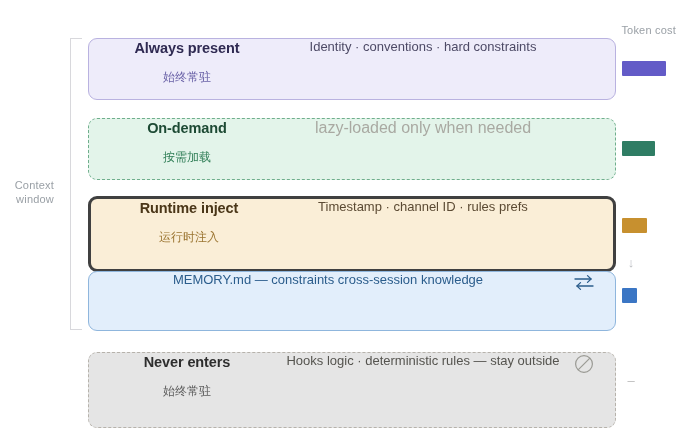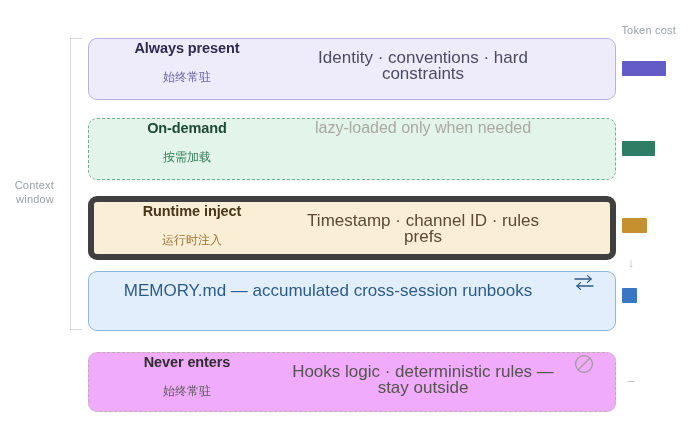--- a/index.html
+++ b/index.html
@@ -90,23 +90,22 @@
     line-height: 17px;
     margin-top: 11px;
   }
 
   .desc-col {
     flex: 1 1 auto;
     text-align: center;
     padding: 0 6px;
   }
   .desc-main {
-    font-size: 17px;
+    font-size: 13px;
     line-height: 16px;
-    margin-top: 11px;
   }
   .desc-sub {
     font-size: 16px;
     line-height: 15px;
     color: #a9a9a2;
     margin-top: 1px;
   }
 
   .icon-col {
     flex: 0 0 34px;
@@ -133,44 +132,44 @@
     background: #e3f4ea;
     border: 1px dashed #6fae8c;
   }
   #row-ondemand .label-en { color: #1d4a34; }
   #row-ondemand .label-zh { color: #2f7d56; }
   #row-ondemand .desc-main { color: #3c5a4a; }
 
   
   #row-runtime {
     top: 196px;
-    height: 64px;
+    height: 76px;
     background: #faeed7;
-    border: 6px solid #404040;
+    border: 3px solid #404040;
   }
   #row-runtime .label-en { color: #4a3618; }
   #row-runtime .label-zh { color: #9a7430; }
   #row-runtime .desc-main { color: #5b4a33; }
 
   
   #row-memory {
     top: 271px;
     height: 60px;
     background: #e2eefb;
     border: 1px solid #8fb6dd;
   }
   #row-memory .label-en { color: #16375c; }
   #row-memory .label-zh { color: #2b6ba8; }
   #row-memory .desc-main { color: #2b5d8c; }
 
   
   #row-never {
     top: 352px;
-    height: 60px;
-    background: #f0abfc;
+    height: 76px;
+    background: #e5e5e5;
     border: 1px dashed #b6b2ab;
   }
   #row-never .label-en { color: #2e2e2e; }
   #row-never .label-zh { color: #5d5d5d; }
   #row-never .desc-main { color: #55544f; }
 
   
   .swap-icon svg { display: block; }
   .noentry-icon svg { display: block; }
 
@@ -253,21 +252,21 @@
     <div class="desc-col">
       <div class="desc-main">Timestamp · channel ID · rules prefs</div>
     </div>
     <div class="icon-col"></div>
   </div>
 </div>
 
 <div class="row" id="row-memory">
   <div class="row-inner">
     <div class="desc-col">
-      <div class="desc-main">MEMORY.md — accumulated cross-session runbooks</div>
+      <div class="desc-main">MEMORY.md — constraints cross-session knowledge</div>
     </div>
     <div class="icon-col swap-icon">
       <svg width="22" height="20" viewBox="0 0 22 20" fill="none" stroke="#2b5d8c" stroke-width="1.3" stroke-linecap="round" stroke-linejoin="round">
         <line x1="2" y1="7" x2="18" y2="7"></line>
         <polyline points="14.5,3.6 18,7 14.5,10.4"></polyline>
         <line x1="20" y1="14" x2="4" y2="14"></line>
         <polyline points="7.5,10.6 4,14 7.5,17.4"></polyline>
       </svg>
     </div>
   </div>

